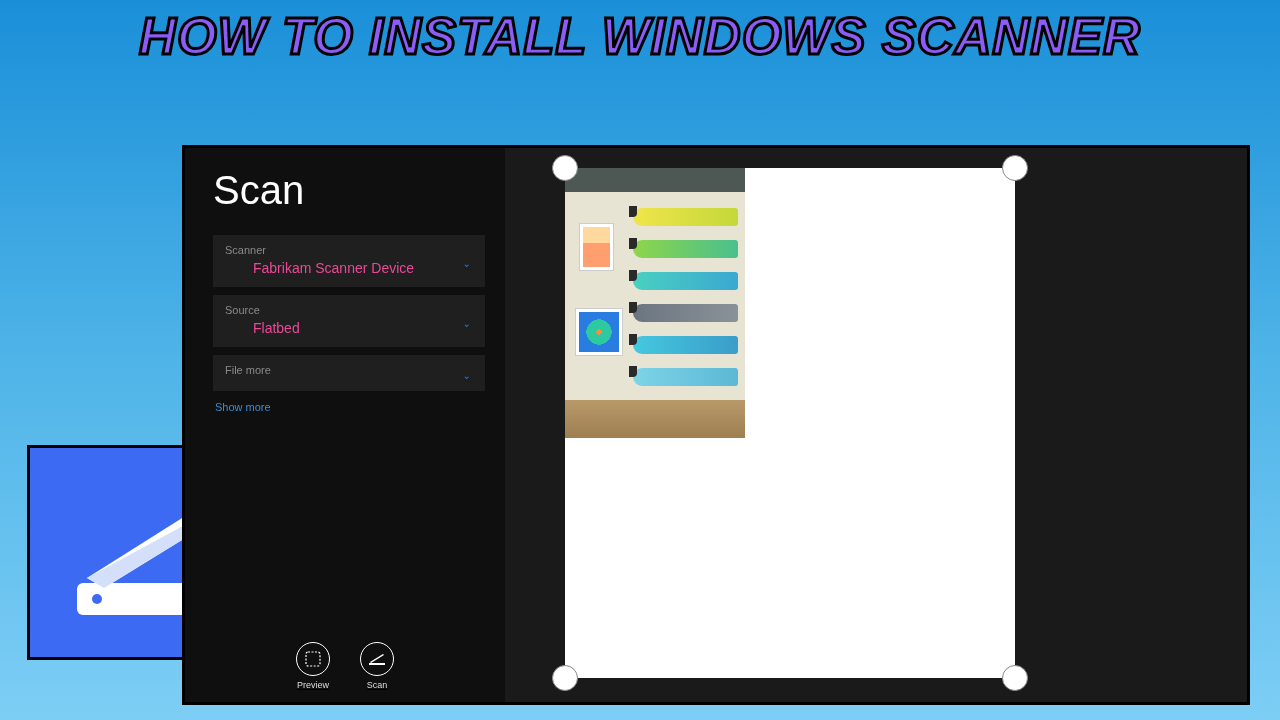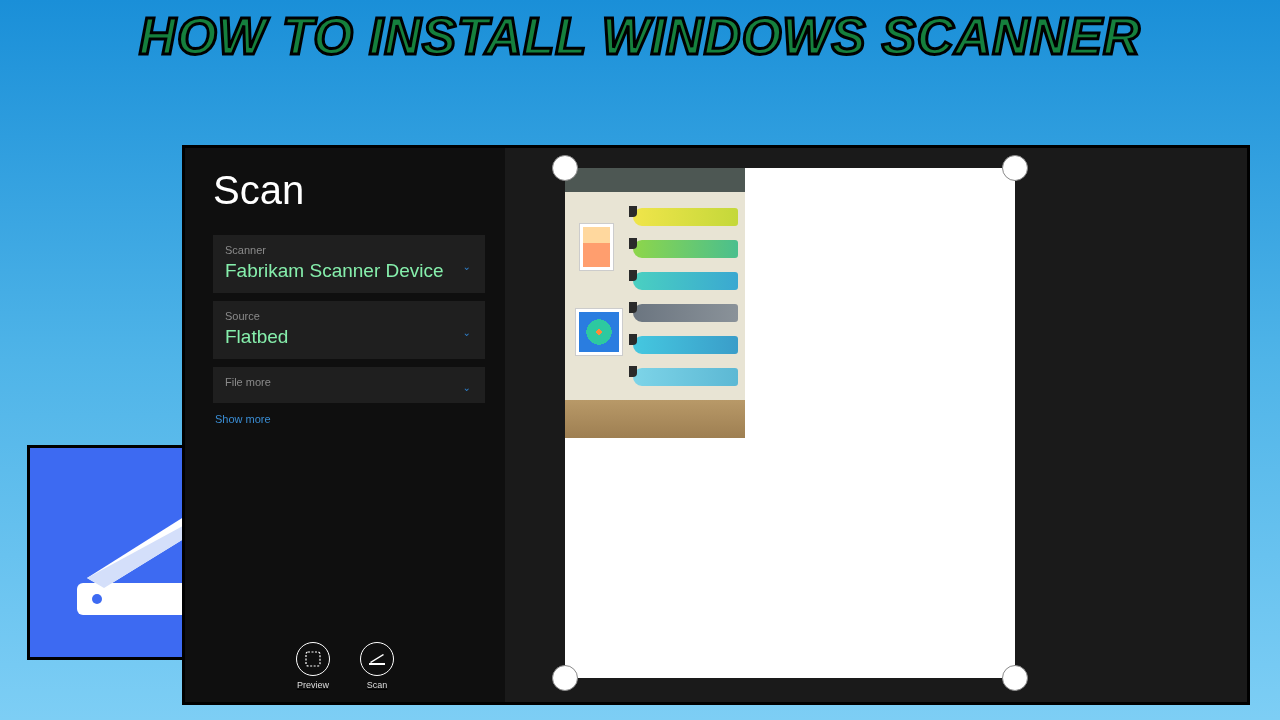--- a/index.html
+++ b/index.html
@@ -13,21 +13,21 @@
     }
     .title-overlay {
       position: absolute;
       top: 10px;
       left: 0; right: 0;
       text-align: center;
       font-family: Arial, sans-serif;
       font-weight: 900;
       font-size: 51px;
       line-height: 1.05;
-      color: #15803d;
+      color: #8b5cf6;
       -webkit-text-stroke: 3px #000;
       letter-spacing: 1px;
       z-index: 5;
       font-style: italic;
     }
     .icon-tile {
       position: absolute;
       left: 27px;
       bottom: 60px;
       width: 260px;
@@ -66,22 +66,23 @@
       margin-bottom: 8px;
       position: relative;
       cursor: pointer;
     }
     .dropdown-label {
       color: #8a8a8a;
       font-size: 11px;
       margin-bottom: 4px;
     }
     .dropdown-value {
-      color: #86efac;
-      font-size: 19px;
+      color: #ec4899;
+      font-size: 14px;
+      margin-left: 28px;
     }
     .dropdown-chevron {
       position: absolute;
       right: 14px;
       top: 50%;
       transform: translateY(-30%);
       color: #2f7fc9;
       font-size: 10px;
     }
     .show-more {

